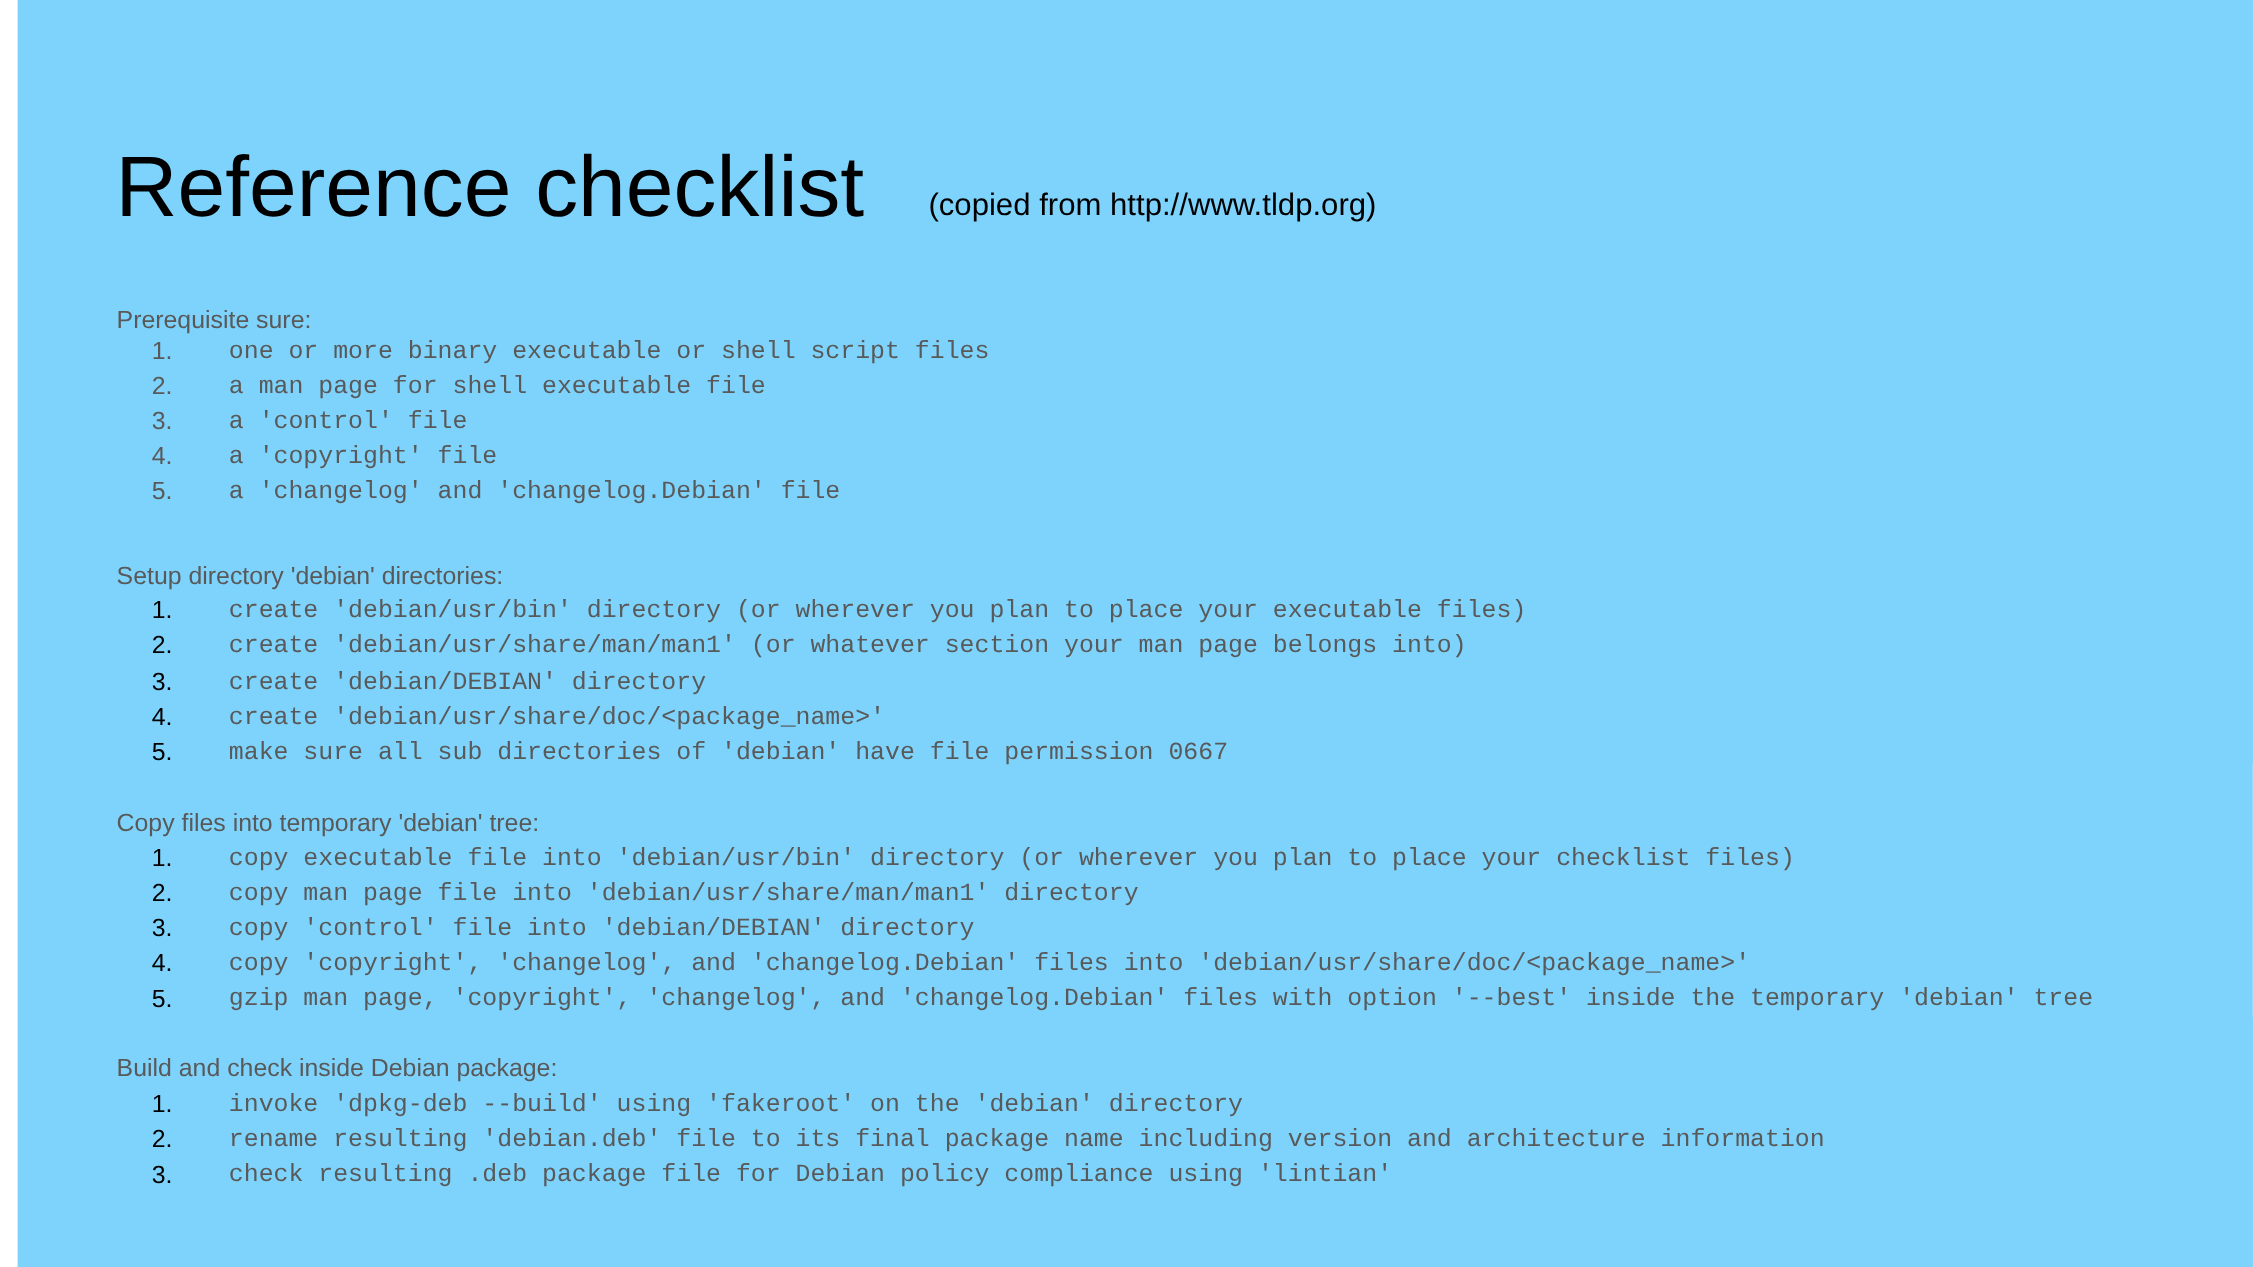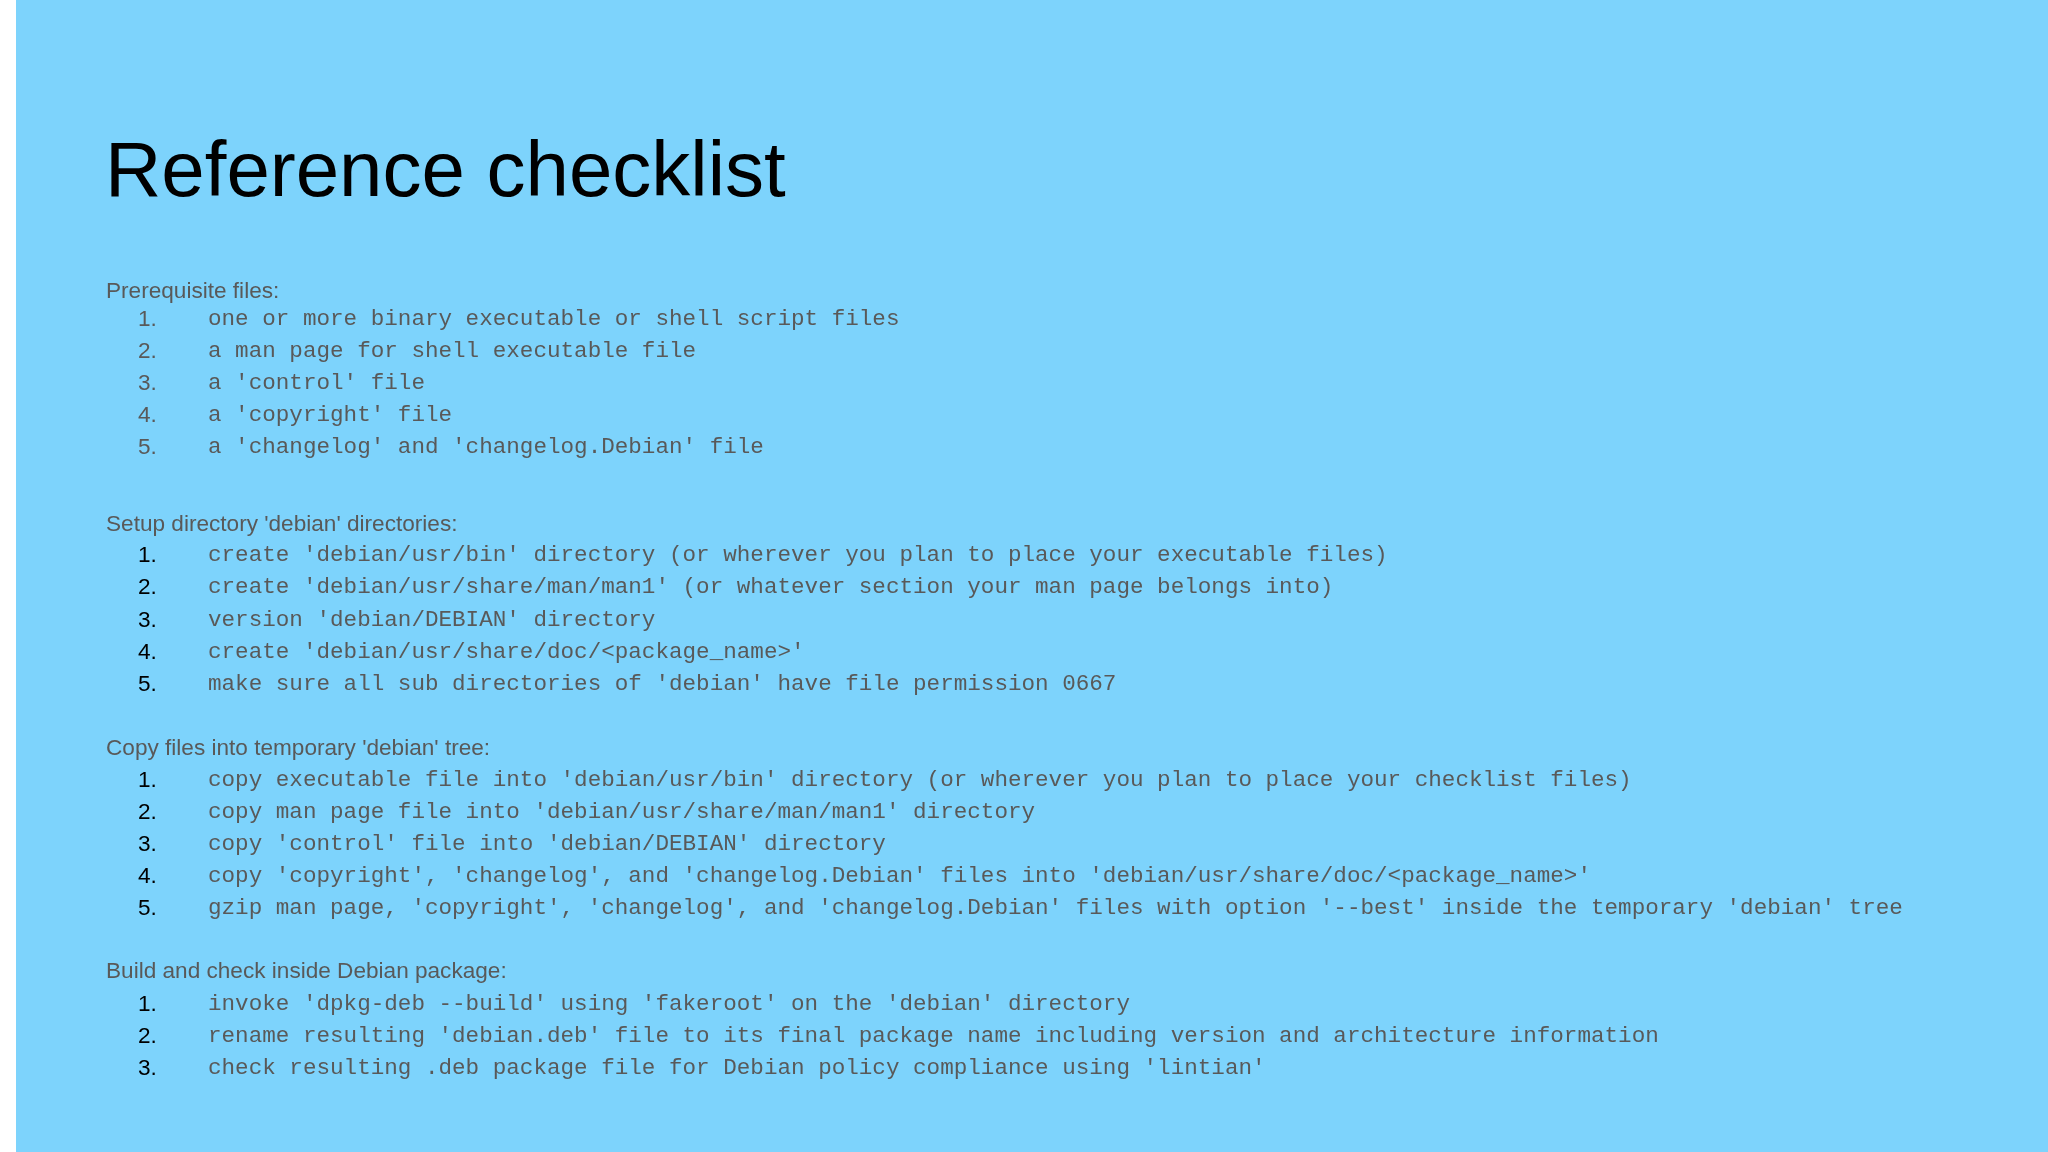--- a/index.html
+++ b/index.html
@@ -51,23 +51,24 @@
     .num { left: 122px; }
     .num.dark { color: #000000; }
     .text { left: 192px; font-family: Liberation Mono, monospace; }
   </style>
 </head>
 <body>
 
 <div class="slide">
 
   <h1 class="title">Reference checklist</h1>
+  <div class="subtitle">(copied from http://www.tldp.org)</div>
 
   <div>
-    <div class="line heading" style="top:278px">Prerequisite files:</div>
+    <div class="line heading" style="top:278px">Prerequisite sure:</div>
     <div>
       <span class="line num" style="top:306px">1.</span>
       <span class="line text" style="top:306px">one or more binary executable or shell script files</span>
     </div>
     <div>
       <span class="line num" style="top:338px">2.</span>
       <span class="line text" style="top:338px">a man page for shell executable file</span>
     </div>
     <div>
       <span class="line num" style="top:370px">3.</span>
@@ -88,21 +89,21 @@
     <div>
       <span class="line num dark" style="top:542px">1.</span>
       <span class="line text" style="top:542px">create 'debian/usr/bin' directory (or wherever you plan to place your executable files)</span>
     </div>
     <div>
       <span class="line num dark" style="top:574px">2.</span>
       <span class="line text" style="top:574px">create 'debian/usr/share/man/man1' (or whatever section your man page belongs into)</span>
     </div>
     <div>
       <span class="line num dark" style="top:607px">3.</span>
-      <span class="line text" style="top:607px">version 'debian/DEBIAN' directory</span>
+      <span class="line text" style="top:607px">create 'debian/DEBIAN' directory</span>
     </div>
     <div>
       <span class="line num dark" style="top:639px">4.</span>
       <span class="line text" style="top:639px">create 'debian/usr/share/doc/&lt;package_name&gt;'</span>
     </div>
     <div>
       <span class="line num dark" style="top:671px">5.</span>
       <span class="line text" style="top:671px">make sure all sub directories of 'debian' have file permission 0667</span>
     </div>
   </div>

